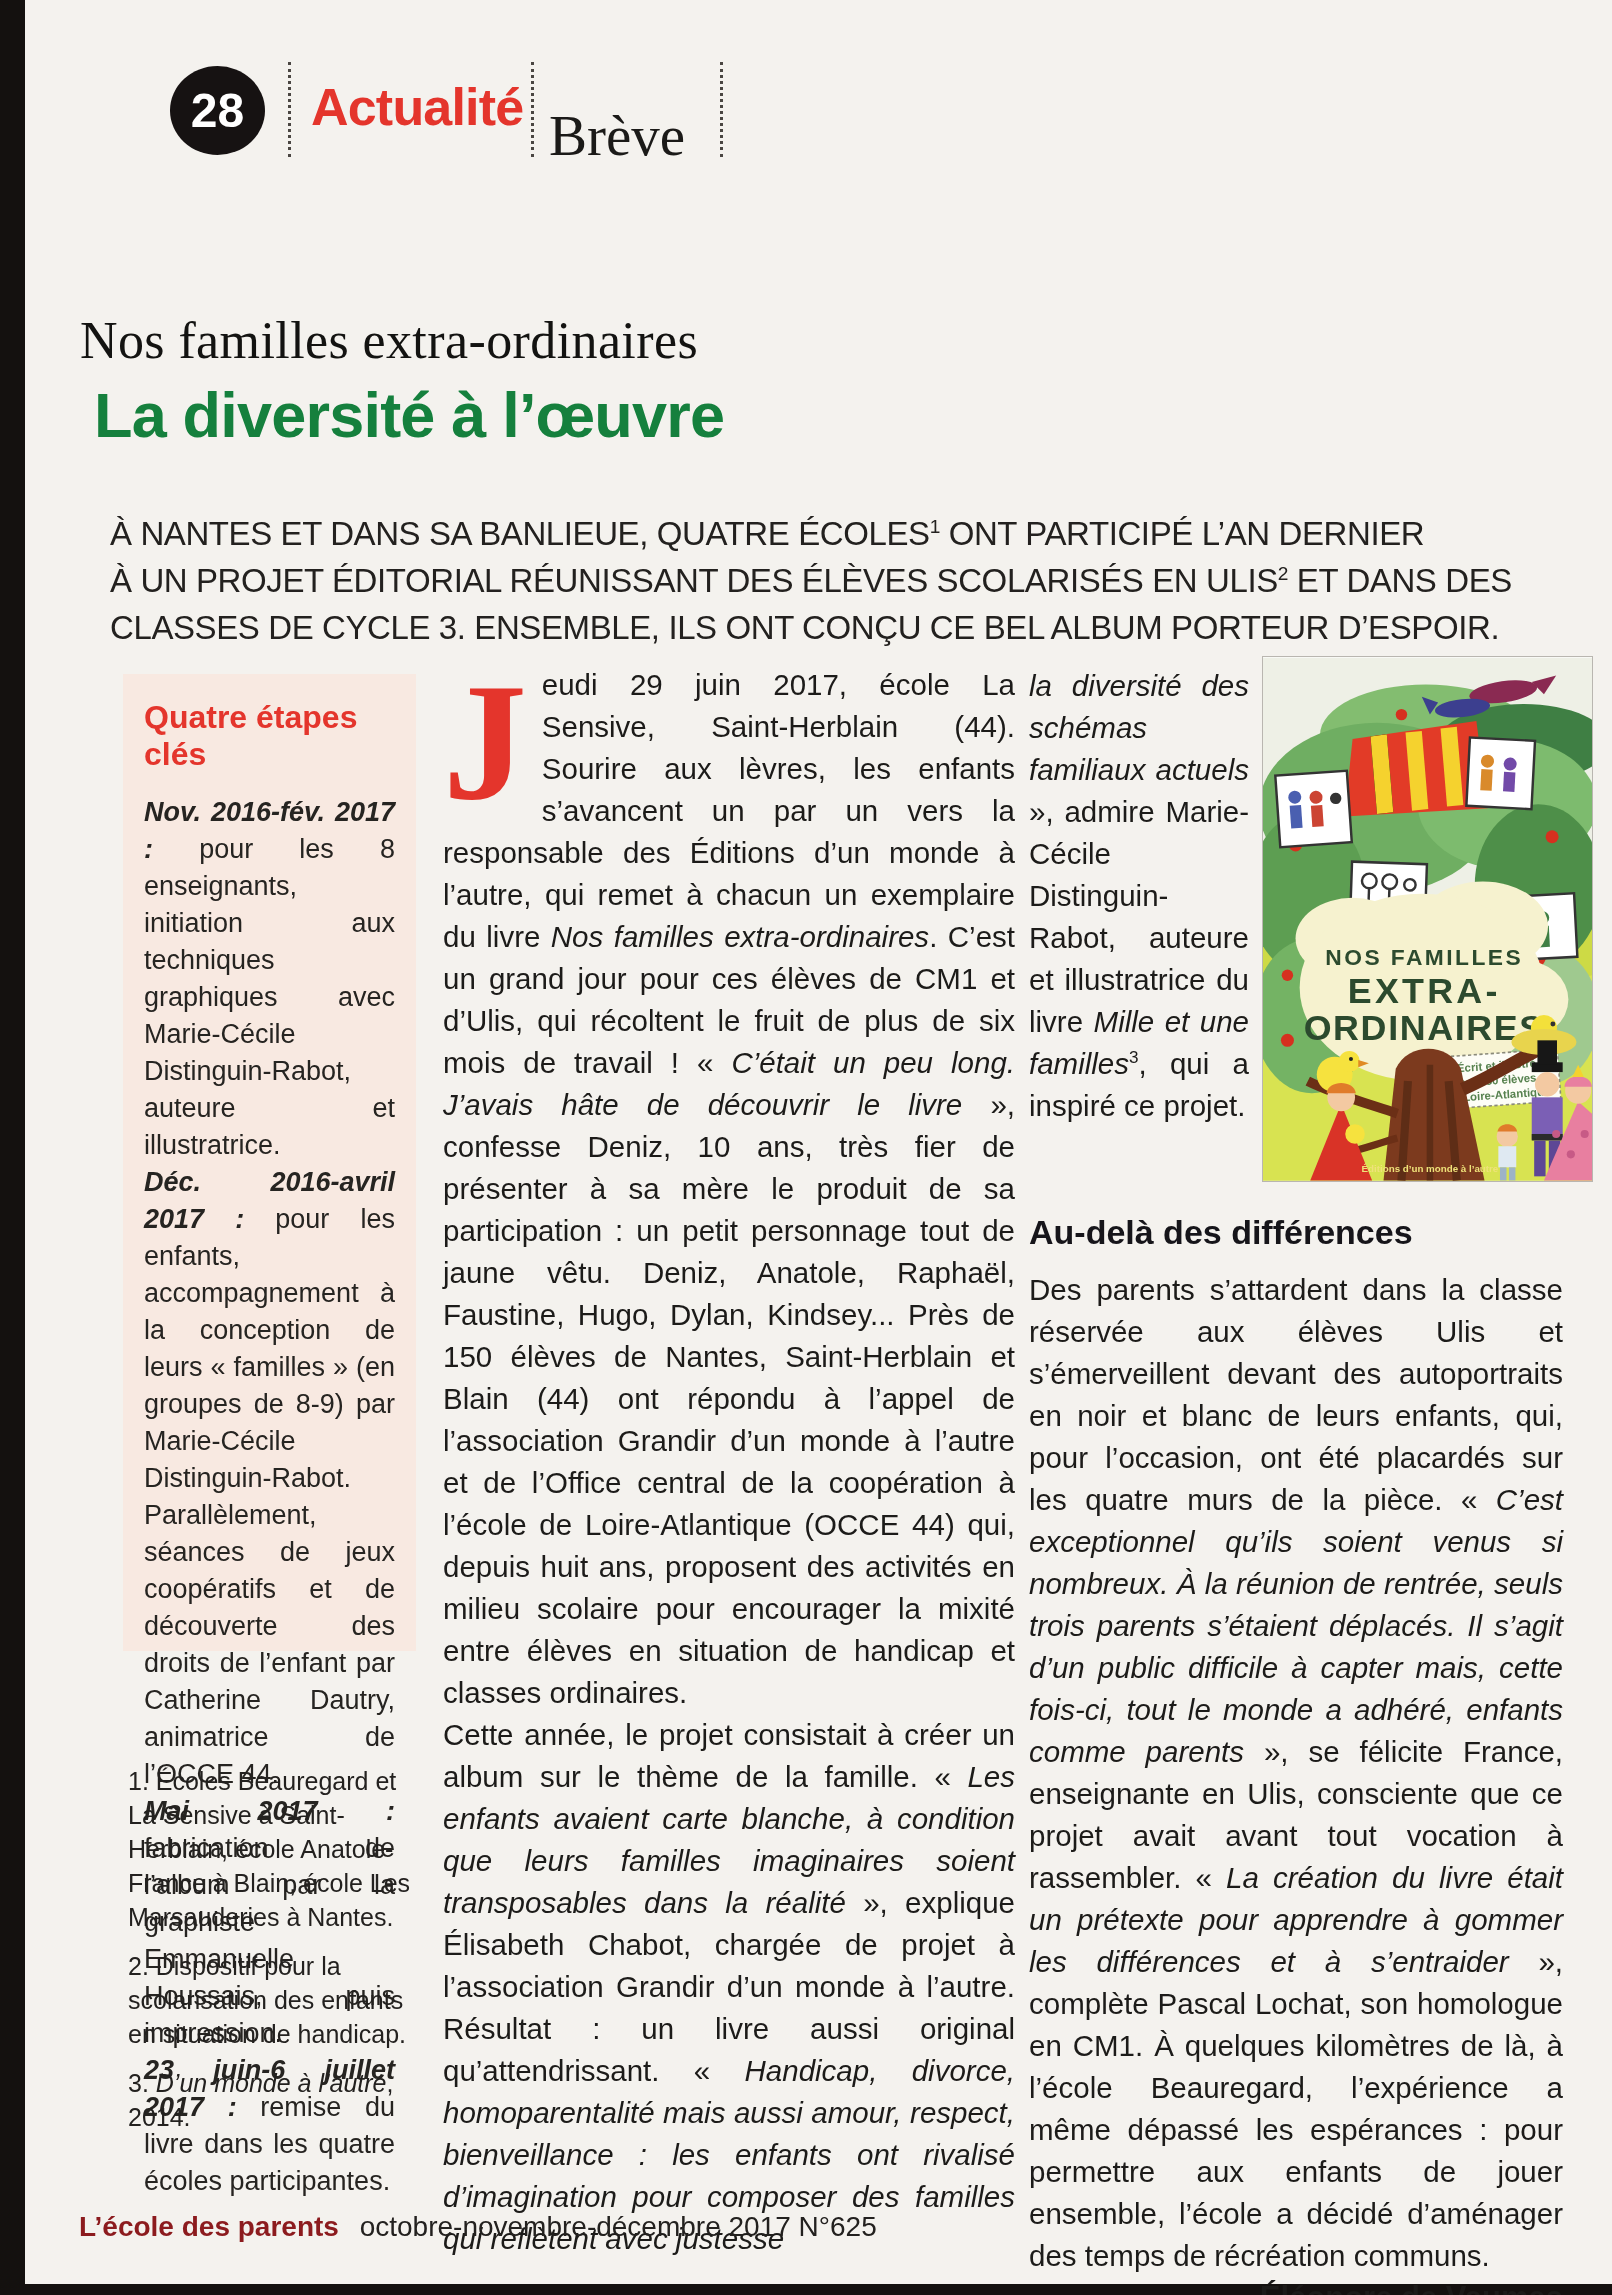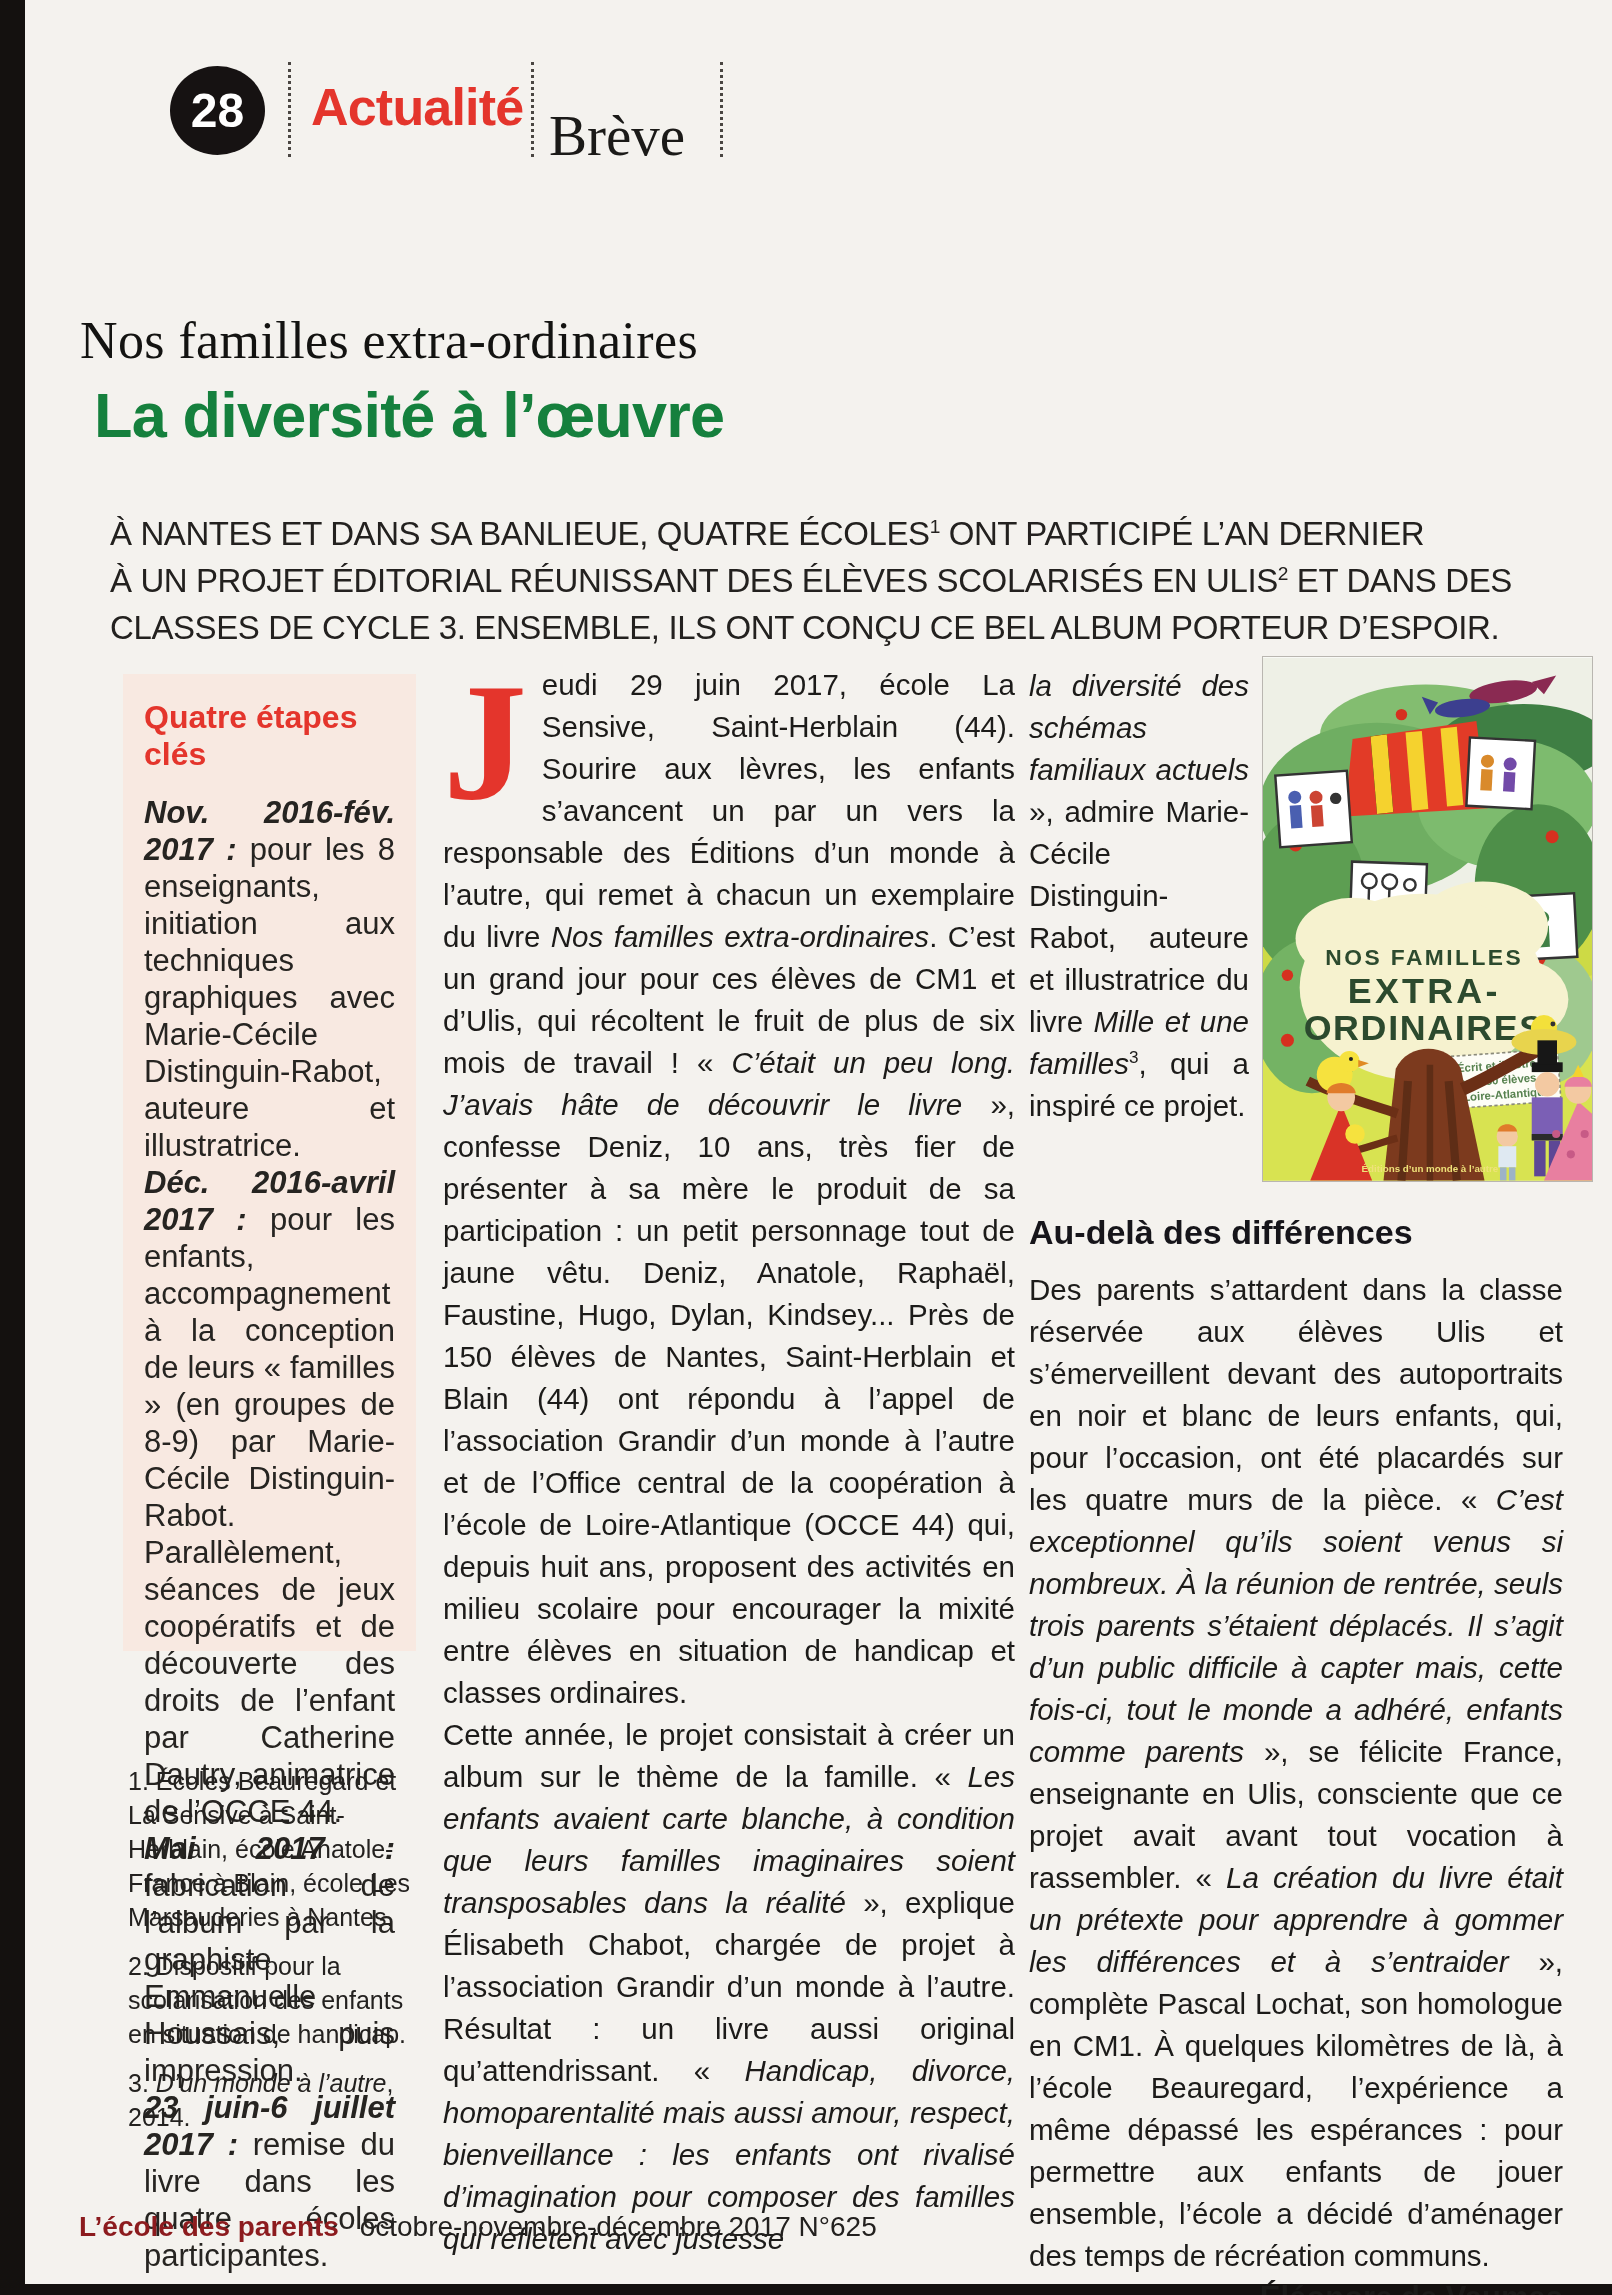--- a/index.html
+++ b/index.html
@@ -50,21 +50,21 @@
   }
   .standfirst .sf-line{display:block;white-space:nowrap;}
   sup{font-size:58%;line-height:0;vertical-align:super;}
 
   
   .sidebar{
     position:absolute;left:123px;top:674px;width:293px;height:977px;
     background:var(--sidebar-bg);box-sizing:border-box;padding:24.6px 21px 16.4px 21px;
   }
   .sidebar-title{font-size:32px;font-weight:bold;color:var(--accent);margin:0 0 21px 0;}
-  .sb-entry{margin:0;font-size:31px;line-height:37px;color:#262421;text-align:justify;}
+  .sb-entry{margin:0;font-size:27px;line-height:37px;color:#262421;text-align:justify;}
   .sb-date{font-weight:bold;font-style:italic;}
 
   
   .col{position:absolute;font-size:29.5px;line-height:42px;text-align:justify;color:#1c1b19;}
   .col p{margin:0;}
   .col1{left:443px;top:664px;width:572px;}
   .col2top{left:1029px;top:665px;width:220px;}
   .col2main{left:1029px;top:1269px;width:534px;}
   .dropcap{
     float:left;font-family:"Liberation Serif",serif;font-weight:bold;

